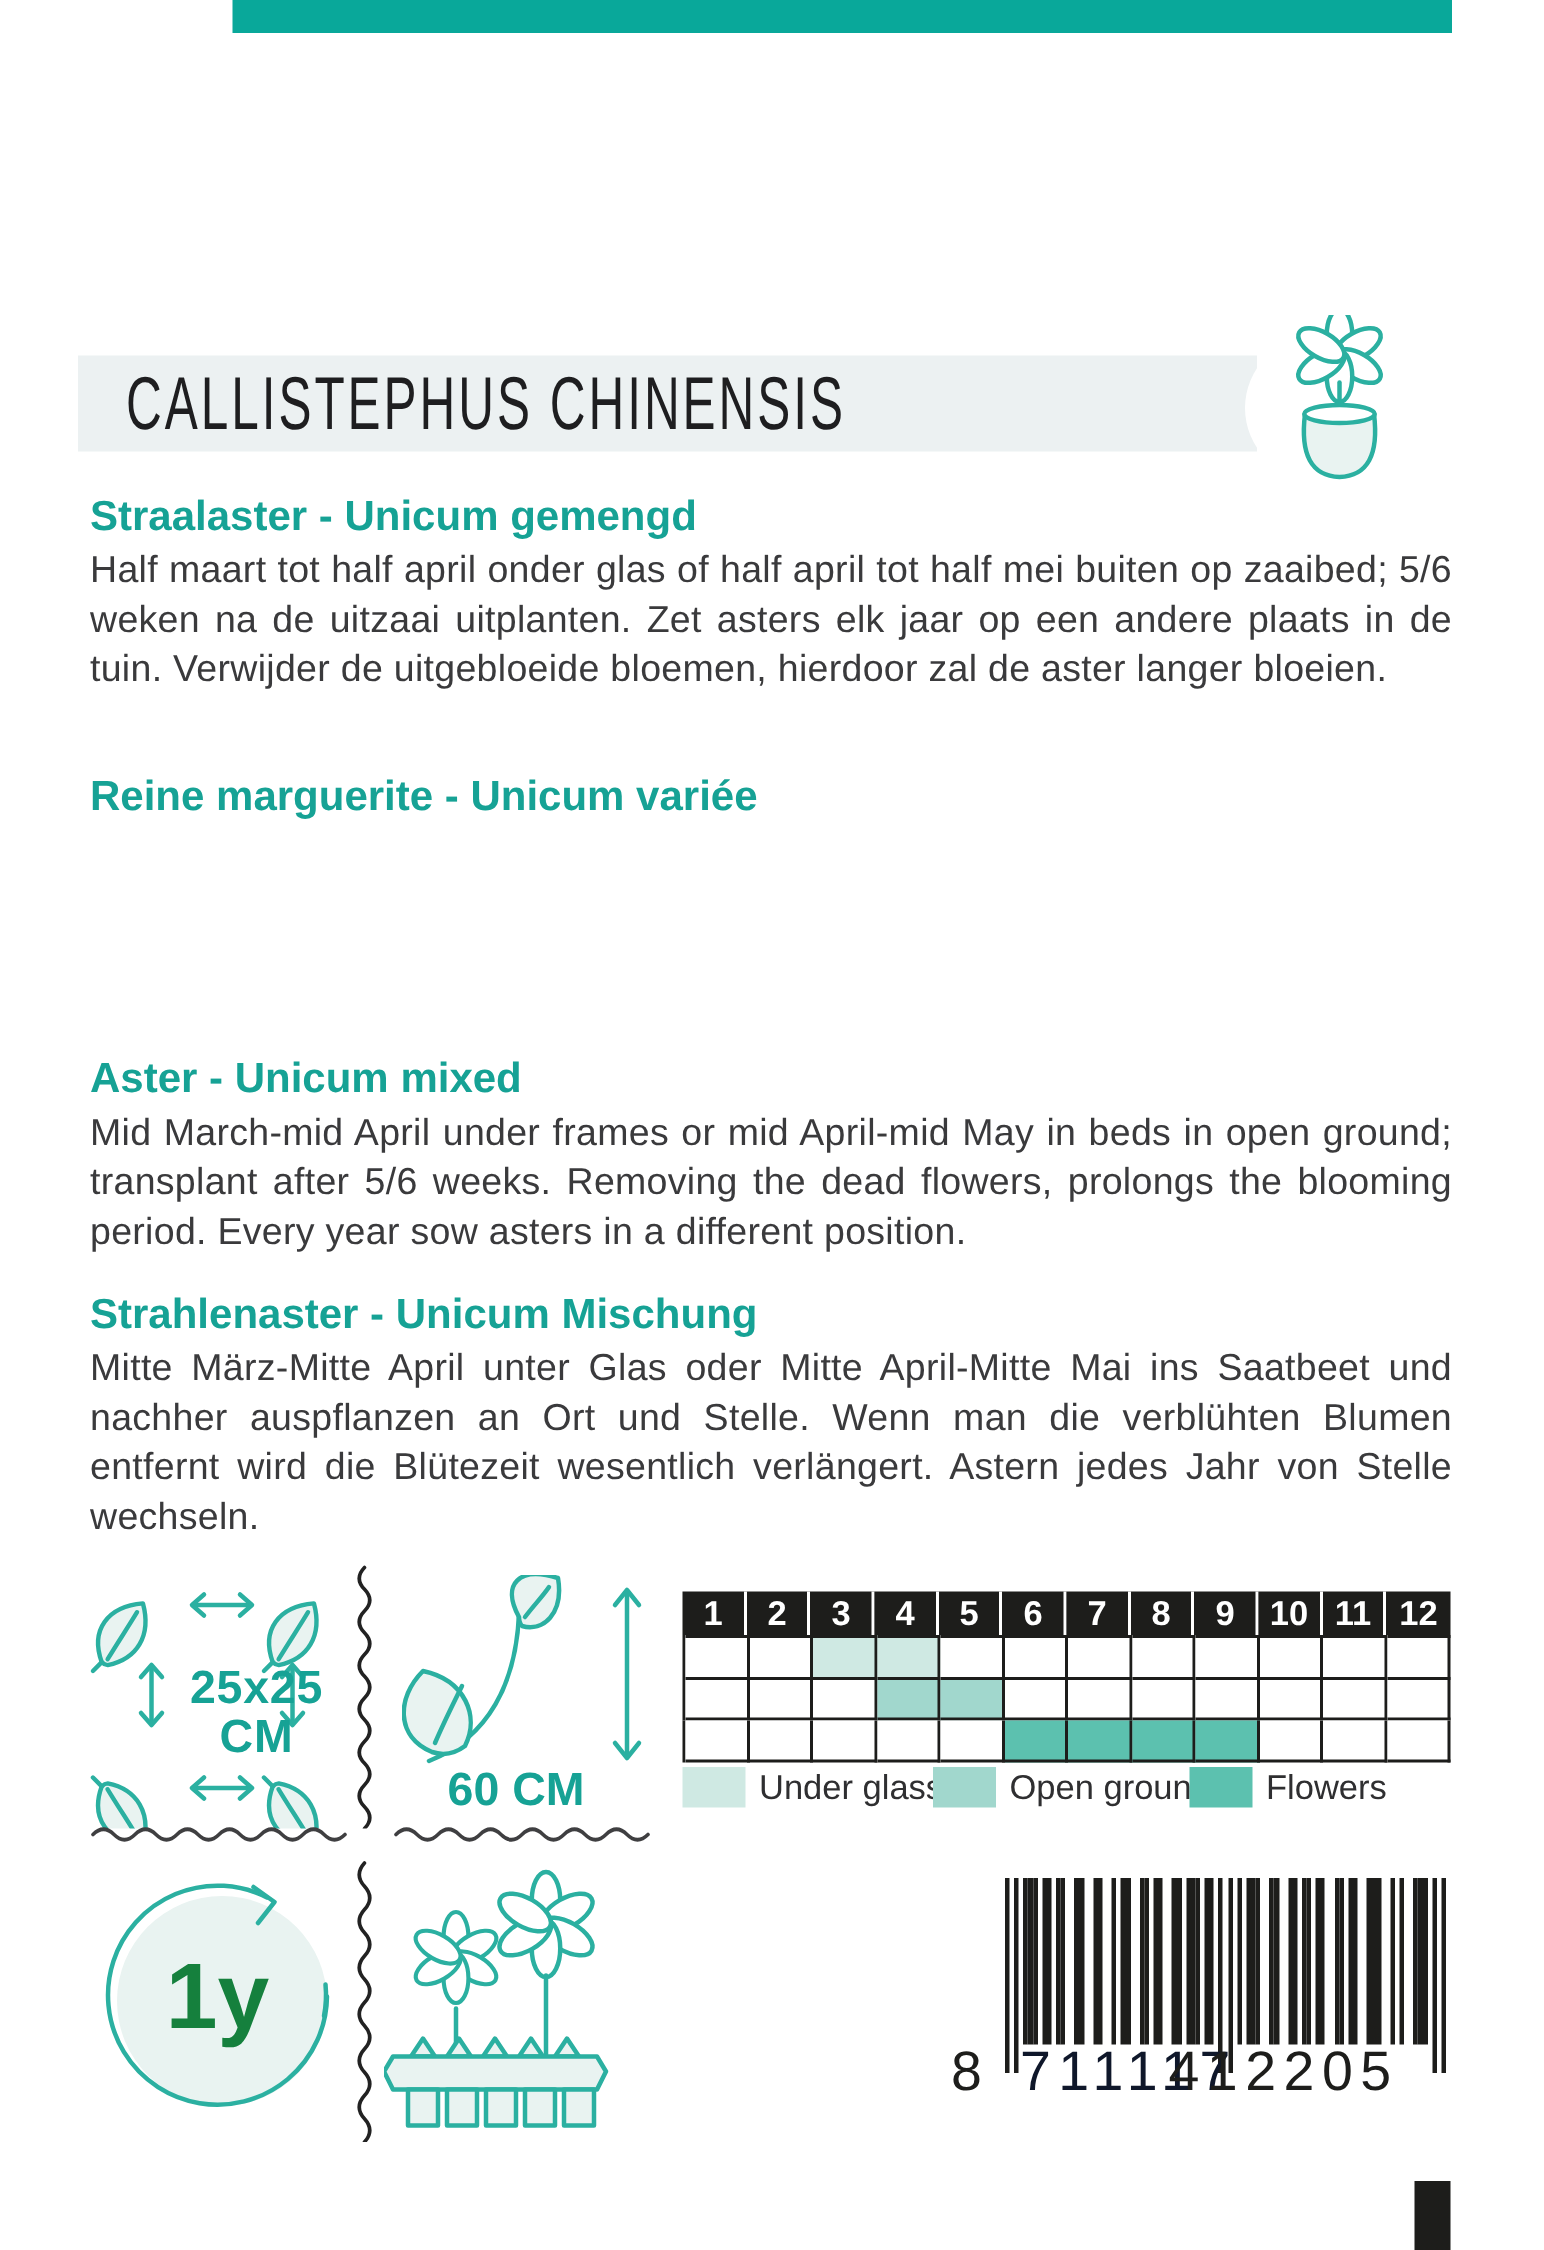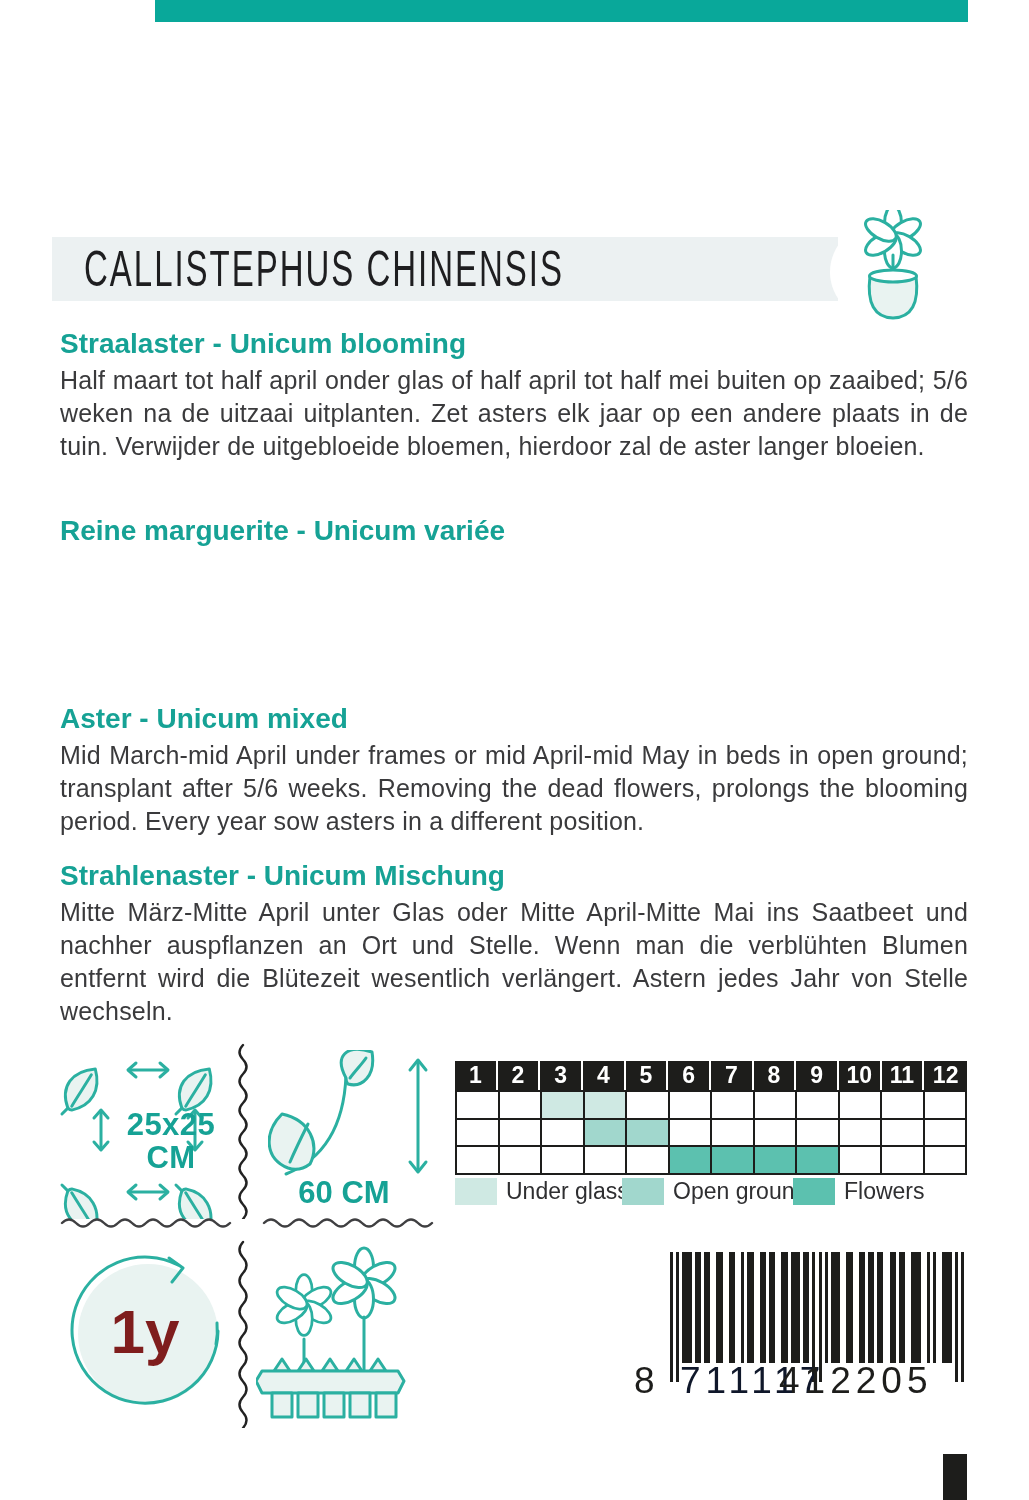--- a/index.html
+++ b/index.html
@@ -93,21 +93,21 @@
         <ellipse class="wh" rx="8.5" ry="17" transform="rotate(240) translate(0,-14)"></ellipse>
         <ellipse class="wh" rx="8.5" ry="17" transform="rotate(300) translate(0,-14)"></ellipse>
       </g>
     </g>
     <path class="ln" d="M40 45 L40 66"></path>
     <path class="lf" d="M17 66 Q12 107 40 108 Q68 107 63 66 Z"></path>
     <ellipse class="wh" cx="40" cy="66" rx="23.5" ry="6"></ellipse>
   </svg>
 
   <div class="lang-section sec-nl">
-    <h2 class="lang-heading" style="color:#16a295">Straalaster - Unicum blooming</h2>
+    <h2 class="lang-heading" style="color:#16a295">Straalaster - Unicum gemengd</h2>
     <p class="lang-body">Half maart tot half april onder glas of half april tot half mei buiten op zaaibed; 5/6 weken na de uitzaai uitplanten. Zet asters elk jaar op een andere plaats in de tuin. Verwijder de uitgebloeide bloemen, hierdoor zal de aster langer bloeien.</p>
   </div>
   <div class="lang-section sec-fr">
     <h2 class="lang-heading" style="color:#16a295">Reine marguerite - Unicum variée</h2>
   </div>
   <div class="lang-section sec-en">
     <h2 class="lang-heading" style="color:#16a295">Aster - Unicum mixed</h2>
     <p class="lang-body">Mid March-mid April under frames or mid April-mid May in beds in open ground; transplant after 5/6 weeks. Removing the dead flowers, prolongs the blooming period. Every year sow asters in a different position.</p>
   </div>
   <div class="lang-section sec-de">
@@ -171,21 +171,21 @@
   <svg class="wavy-h2" width="172" height="14" viewBox="0 0 172 14">
     <path class="wavy" d="M2 7 q 7 -7 14 0 t 14 0 t 14 0 t 14 0 t 14 0 t 14 0 t 14 0 t 14 0 t 14 0 t 14 0 t 14 0 t 14 0"></path>
   </svg>
 
   <svg class="cycle-box" width="158" height="158" viewBox="0 0 158 158">
     <circle cx="82" cy="82" r="70" fill="#e9f3f1"></circle>
     <path class="ln" stroke-width="3.4" d="M112 13 A 73 73 0 1 0 152 79"></path>
     <path class="ln" stroke-width="3.4" d="M150 92 A 73 73 0 0 0 151 71"></path>
     <path class="ln" stroke-width="3.4" d="M103 6 L117 16 L106 30"></path>
   </svg>
-  <div class="cycle-label" style="color:#7f1d1d">1y</div>
+  <div class="cycle-label" style="color:#15803d">1y</div>
 
   <svg class="tray-box" width="150" height="188" viewBox="0 0 150 188">
     <g transform="translate(48,62) scale(0.92)">
       <ellipse class="wh" rx="9" ry="18" transform="rotate(0) translate(0,-15)"></ellipse>
       <ellipse class="wh" rx="9" ry="18" transform="rotate(60) translate(0,-15)"></ellipse>
       <ellipse class="wh" rx="9" ry="18" transform="rotate(120) translate(0,-15)"></ellipse>
       <ellipse class="wh" rx="9" ry="18" transform="rotate(180) translate(0,-15)"></ellipse>
       <ellipse class="wh" rx="9" ry="18" transform="rotate(240) translate(0,-15)"></ellipse>
       <ellipse class="wh" rx="9" ry="18" transform="rotate(300) translate(0,-15)"></ellipse>
     </g>

